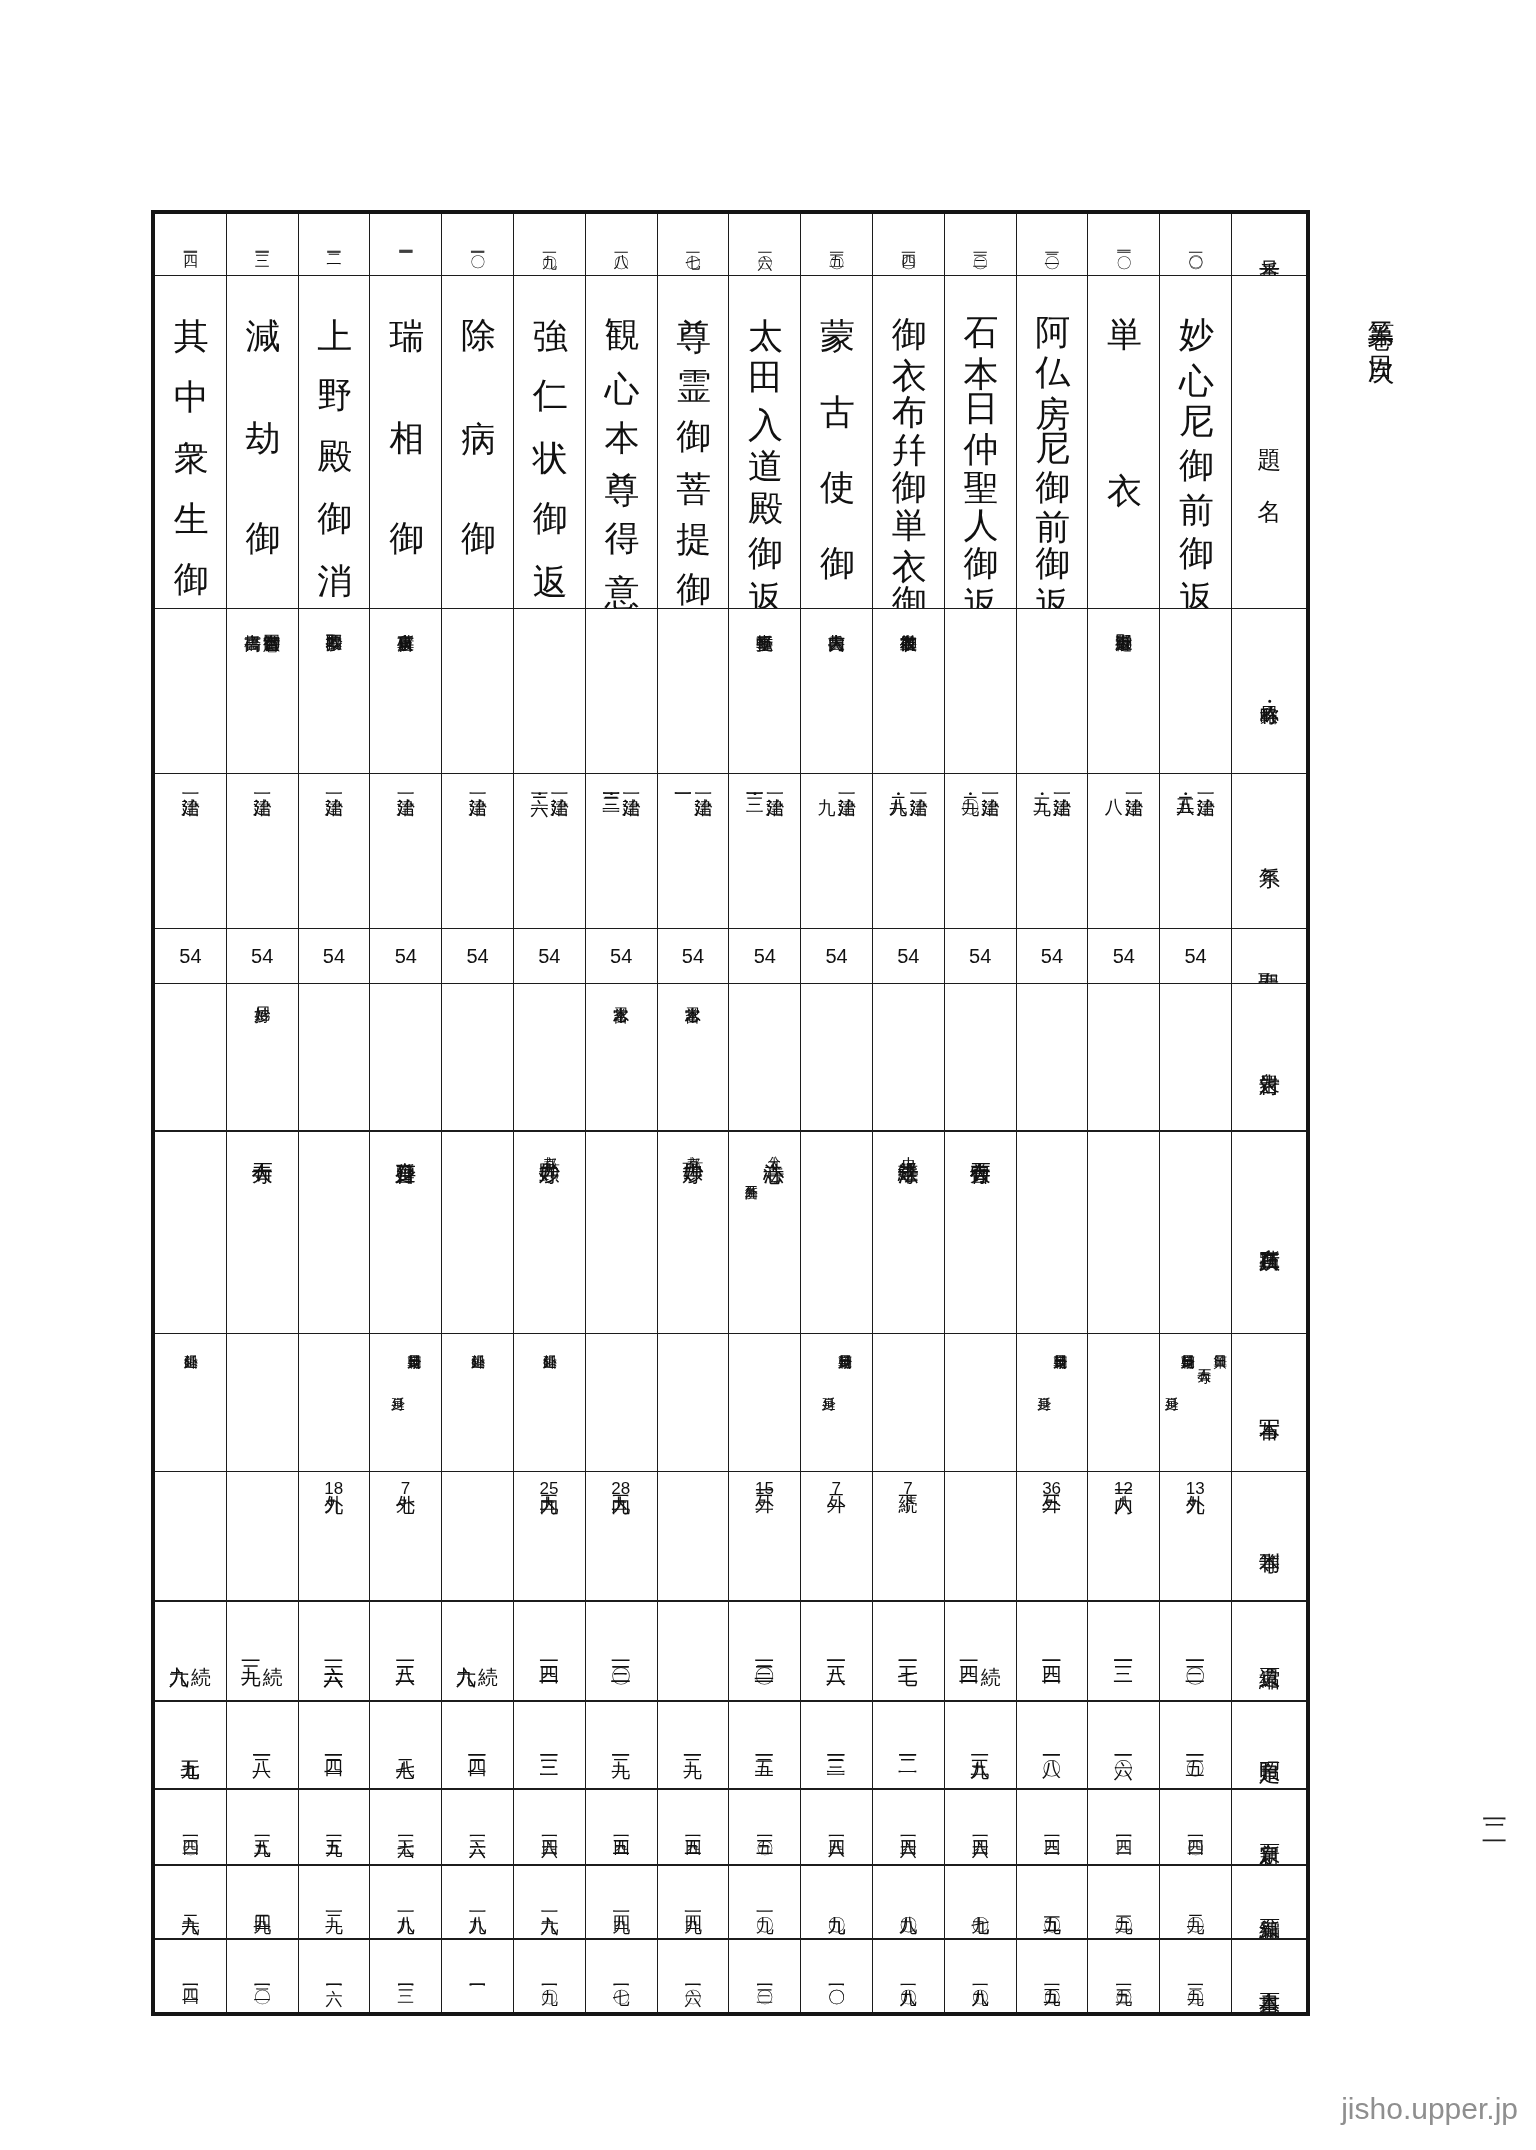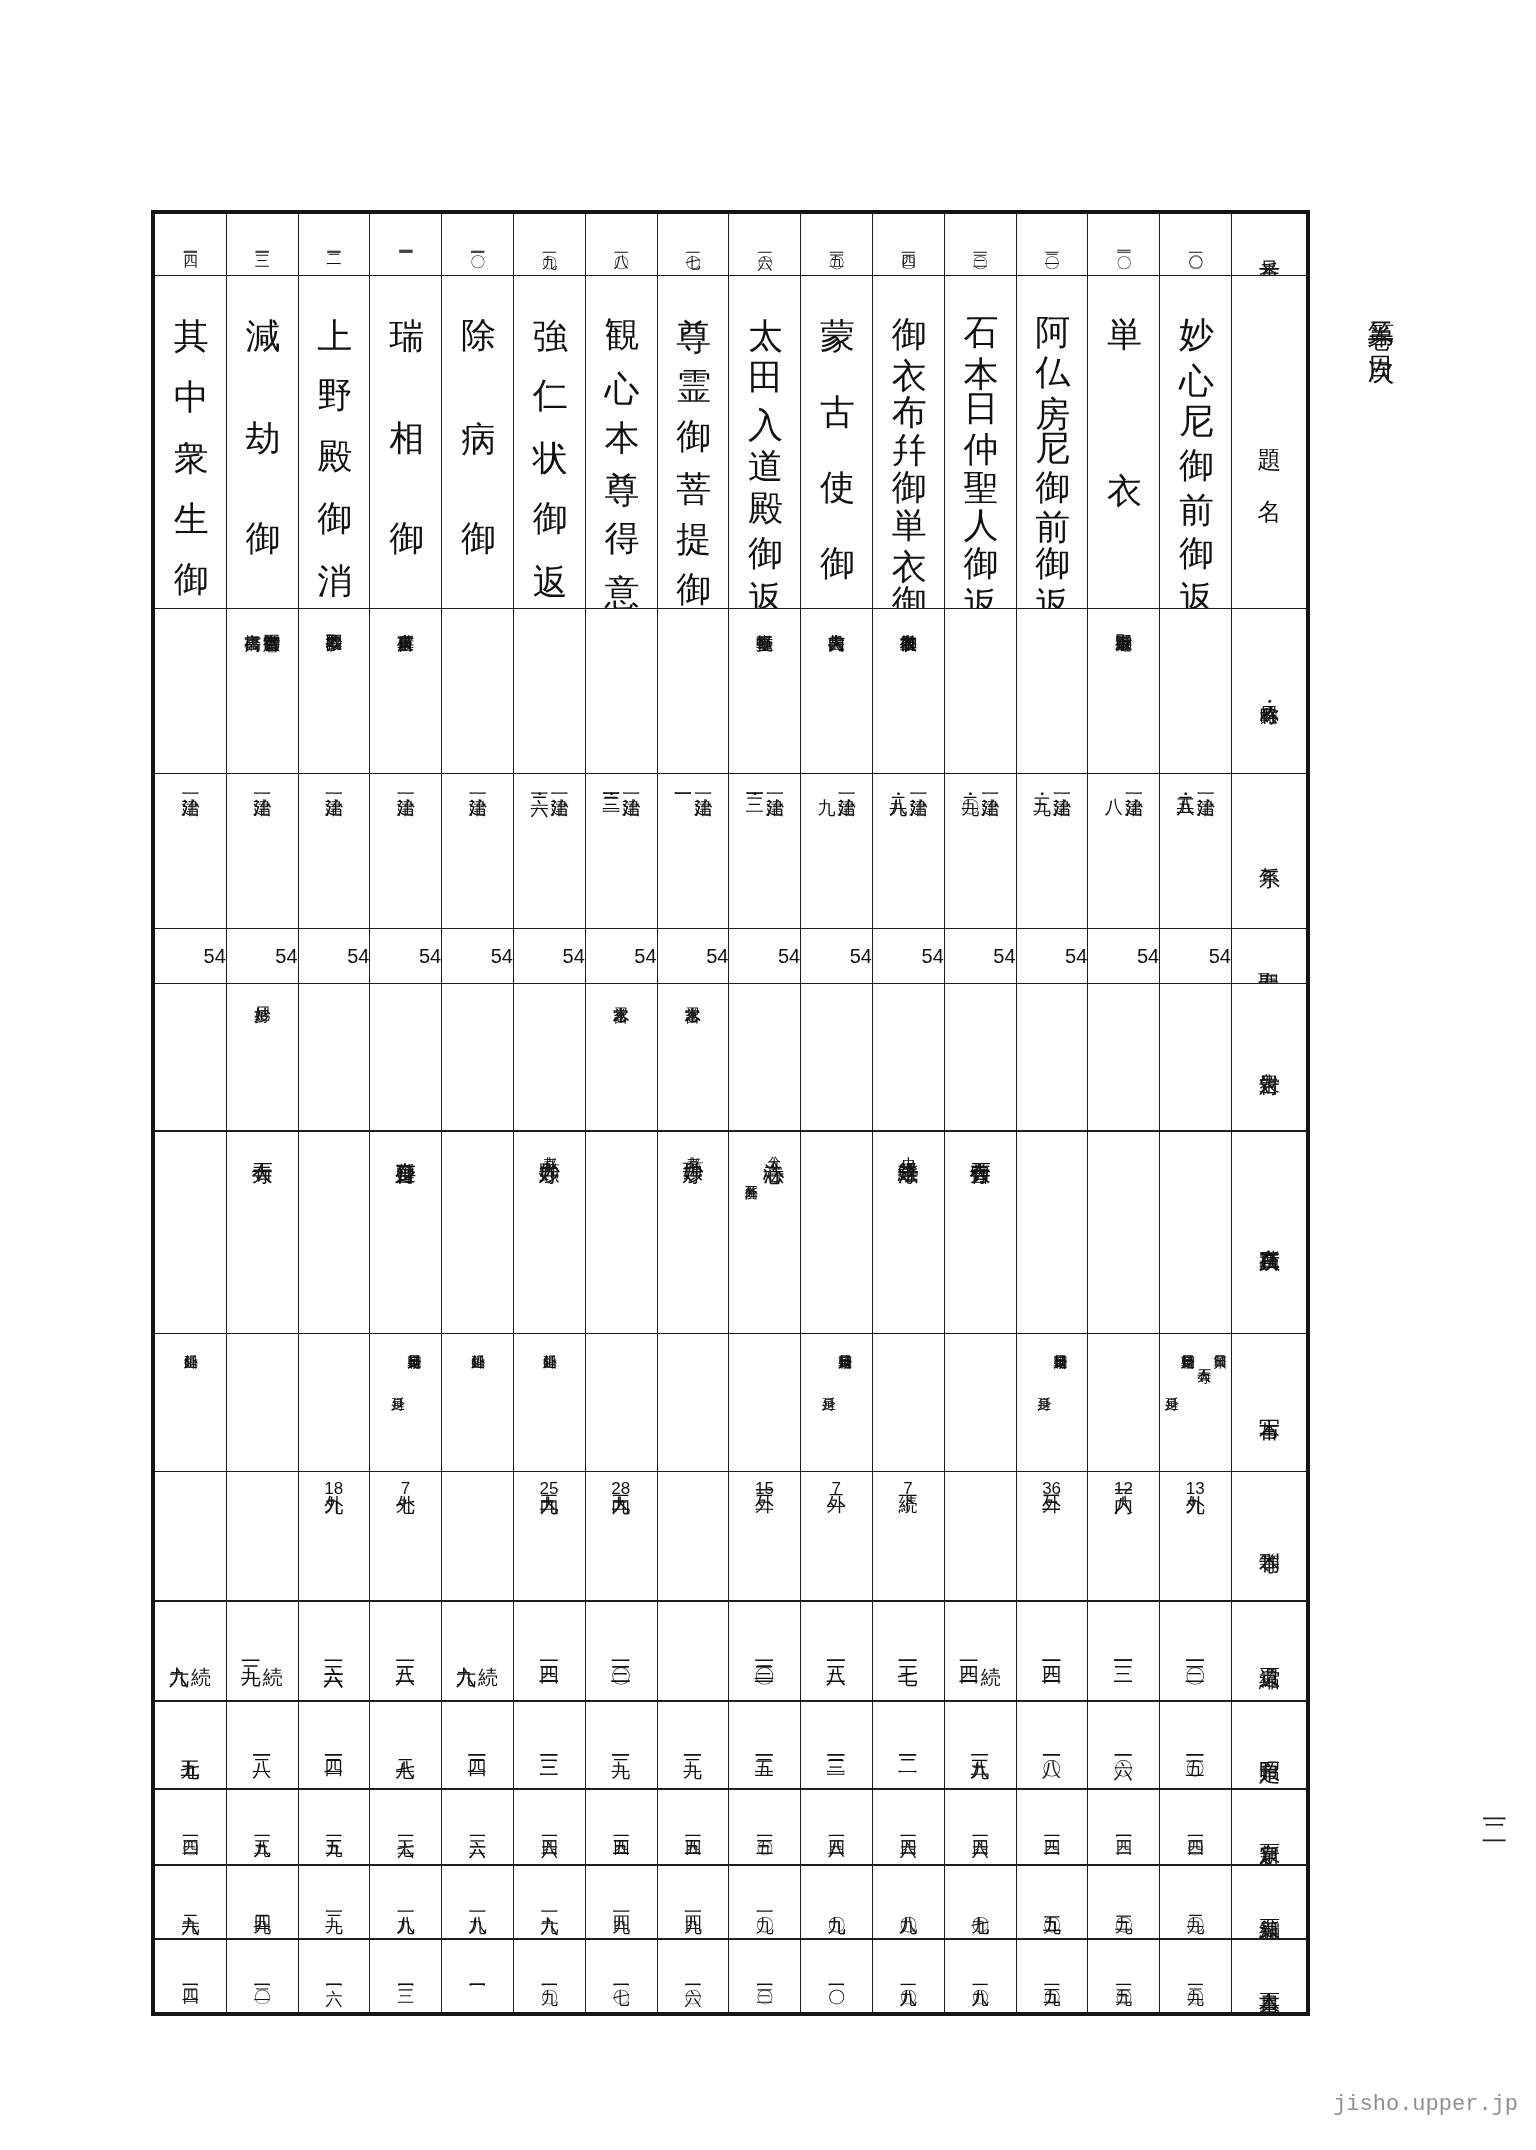--- a/index.html
+++ b/index.html
@@ -24,21 +24,21 @@
     display:flex; justify-content:center; align-items:flex-start;
     overflow:hidden; position:relative;
   }
   .cell .v { writing-mode:vertical-rl; text-orientation:mixed; white-space:pre-line; line-height:1.12; }
 
   
   .r1  { height:62px;  align-items:center; }
   .r2  { height:333px; }
   .r3  { height:165px; }
   .r4  { height:155px; }
-  .r5  { height:55px;  align-items:center;justify-content:flex-end; }
+  .r5  { height:55px;  align-items:center; }
   .r6  { height:148px; border-bottom-width:2.5px; }
   .r7  { height:202px; }
   .r8  { height:138px; }
   .r9  { height:130px; border-bottom-width:2.5px; }
   .r10 { height:100px; align-items:center; border-bottom-width:2.5px; }
   .r11 { height:88px;  align-items:center; border-bottom-width:2px; }
   .r12 { height:76px;  align-items:center; border-bottom-width:2px; }
   .r13 { height:74px;  align-items:center; border-bottom-width:2px; }
   .r14 { height:72px;  align-items:center; border-bottom:none; }
 
@@ -71,22 +71,22 @@
           font-family:"Liberation Sans","DejaVu Sans",sans-serif; line-height:1; }
 
   
   .header-col .cell { justify-content:center; align-items:center; }
   .header-col .v { font-size:21px; margin:0; line-height:1.1; }
   .header-col .r3 .v { font-size:19px; }
 
   
   .volume-label { position:absolute; left:1363px; top:300px; font-size:27px; letter-spacing:2px; }
   .folio        { position:absolute; left:1478px; top:1806px; font-size:25px; color:#222; }
-  .watermark    { position:absolute; right:18px; top:2092px; font-size:22px; color:#8f8f8f;
-                  font-family:Liberation Mono, monospace; }
+  .watermark    { position:absolute; right:18px; top:2092px; font-size:30px; color:#8f8f8f;
+                  font-family:Liberation Sans, sans-serif; }
 </style>
 </head>
 <body>
 
 <div class="page">
 
   <div class="volume-label vtext">第二巻　目次</div>
 
   <div class="gtable">
 

